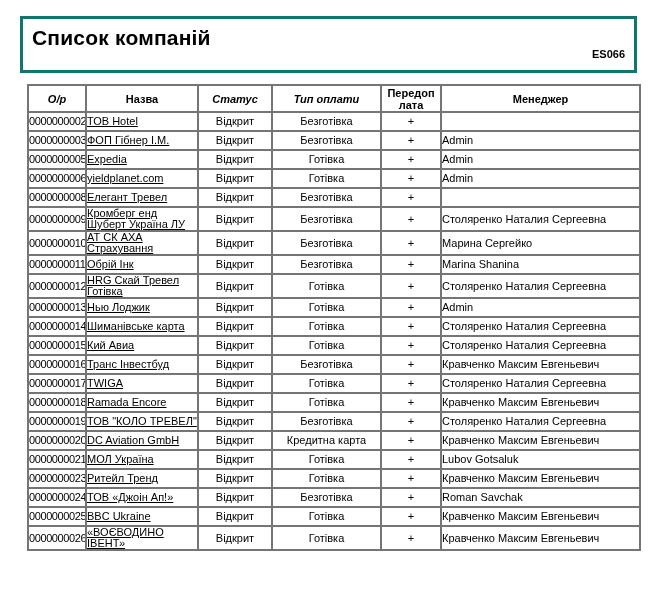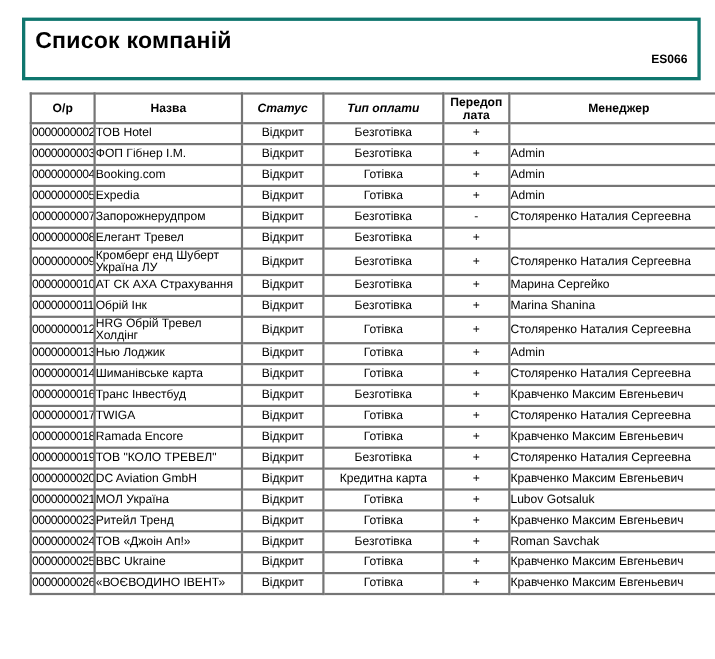--- a/index.html
+++ b/index.html
@@ -54,36 +54,36 @@
     white-space: pre-line;
   }
   table.report td {
     height: 19px;
     vertical-align: middle;
     line-height: 11px;
   }
   td.al { text-align: left;  padding-left: 1px; }
   td.ac { text-align: center; }
   td.col-num { letter-spacing: -0.4px; white-space: nowrap; }
-  td.col-name div { max-height: 23px; overflow: hidden; }
+  td.col-name div { max-height: 23px; overflow: hidden; text-decoration: underline; }
   td.col-manager { padding-left: 3px; }
 </style>
 </head>
 <body>
 
 <div class="title-box">
   <h1>Список компаній</h1>
   <span class="report-code">ES066</span>
 </div>
 
 <table class="report">
   <thead>
     <tr>
-        <th style="width: 58px;">О/р</th>
-        <th style="width: 134px; text-align: center;">Назва</th>
+        <th style="width: 58px; font-style: italic;">О/р</th>
+        <th style="width: 112px; text-align: center;">Назва</th>
         <th style="width: 74px; font-style: italic;">Статус</th>
         <th style="width: 109px; font-style: italic;">Тип оплати</th>
         <th style="width: 60px;">Передоп
 лата</th>
         <th style="width: 199px;">Менеджер</th>
       </tr>
   </thead>
   <tbody>
       <tr>
         <td class="al col-num">0000000002</td>
@@ -99,50 +99,40 @@
         <td class="al col-num">0000000003</td>
         <td class="al col-name">
           <div>ФОП Гібнер І.М.</div>
         </td>
         <td class="ac col-status">Відкрит</td>
         <td class="ac col-payment">Безготівка</td>
         <td class="ac col-prepay">+</td>
         <td class="al col-manager">Admin</td>
       </tr>
       <tr>
-        <td class="al col-num">0000000004</td>
-        <td class="al col-name">
-          <div>Booking.com</div>
+        <td class="al col-num">0000000005</td>
+        <td class="al col-name">
+          <div>Expedia</div>
         </td>
         <td class="ac col-status">Відкрит</td>
         <td class="ac col-payment">Готівка</td>
         <td class="ac col-prepay">+</td>
         <td class="al col-manager">Admin</td>
       </tr>
       <tr>
-        <td class="al col-num">0000000005</td>
-        <td class="al col-name">
-          <div>Expedia</div>
+        <td class="al col-num">0000000006</td>
+        <td class="al col-name">
+          <div>yieldplanet.com</div>
         </td>
         <td class="ac col-status">Відкрит</td>
         <td class="ac col-payment">Готівка</td>
         <td class="ac col-prepay">+</td>
         <td class="al col-manager">Admin</td>
       </tr>
       <tr>
-        <td class="al col-num">0000000007</td>
-        <td class="al col-name">
-          <div>Запорожнерудпром</div>
-        </td>
-        <td class="ac col-status">Відкрит</td>
-        <td class="ac col-payment">Безготівка</td>
-        <td class="ac col-prepay">-</td>
-        <td class="al col-manager">Столяренко Наталия Сергеевна</td>
-      </tr>
-      <tr>
         <td class="al col-num">0000000008</td>
         <td class="al col-name">
           <div>Елегант Тревел</div>
         </td>
         <td class="ac col-status">Відкрит</td>
         <td class="ac col-payment">Безготівка</td>
         <td class="ac col-prepay">+</td>
         <td class="al col-manager"></td>
       </tr>
       <tr>
@@ -171,41 +161,51 @@
           <div>Обрій Інк</div>
         </td>
         <td class="ac col-status">Відкрит</td>
         <td class="ac col-payment">Безготівка</td>
         <td class="ac col-prepay">+</td>
         <td class="al col-manager">Marina Shanina</td>
       </tr>
       <tr>
         <td class="al col-num">0000000012</td>
         <td class="al col-name">
-          <div>HRG Обрій Тревел Холдінг</div>
+          <div>HRG Скай Тревел Готівка</div>
         </td>
         <td class="ac col-status">Відкрит</td>
         <td class="ac col-payment">Готівка</td>
         <td class="ac col-prepay">+</td>
         <td class="al col-manager">Столяренко Наталия Сергеевна</td>
       </tr>
       <tr>
         <td class="al col-num">0000000013</td>
         <td class="al col-name">
           <div>Нью Лоджик</div>
         </td>
         <td class="ac col-status">Відкрит</td>
         <td class="ac col-payment">Готівка</td>
         <td class="ac col-prepay">+</td>
         <td class="al col-manager">Admin</td>
       </tr>
       <tr>
         <td class="al col-num">0000000014</td>
         <td class="al col-name">
           <div>Шиманівське карта</div>
+        </td>
+        <td class="ac col-status">Відкрит</td>
+        <td class="ac col-payment">Готівка</td>
+        <td class="ac col-prepay">+</td>
+        <td class="al col-manager">Столяренко Наталия Сергеевна</td>
+      </tr>
+      <tr>
+        <td class="al col-num">0000000015</td>
+        <td class="al col-name">
+          <div>Кий Авиа</div>
         </td>
         <td class="ac col-status">Відкрит</td>
         <td class="ac col-payment">Готівка</td>
         <td class="ac col-prepay">+</td>
         <td class="al col-manager">Столяренко Наталия Сергеевна</td>
       </tr>
       <tr>
         <td class="al col-num">0000000016</td>
         <td class="al col-name">
           <div>Транс Інвестбуд</div>

